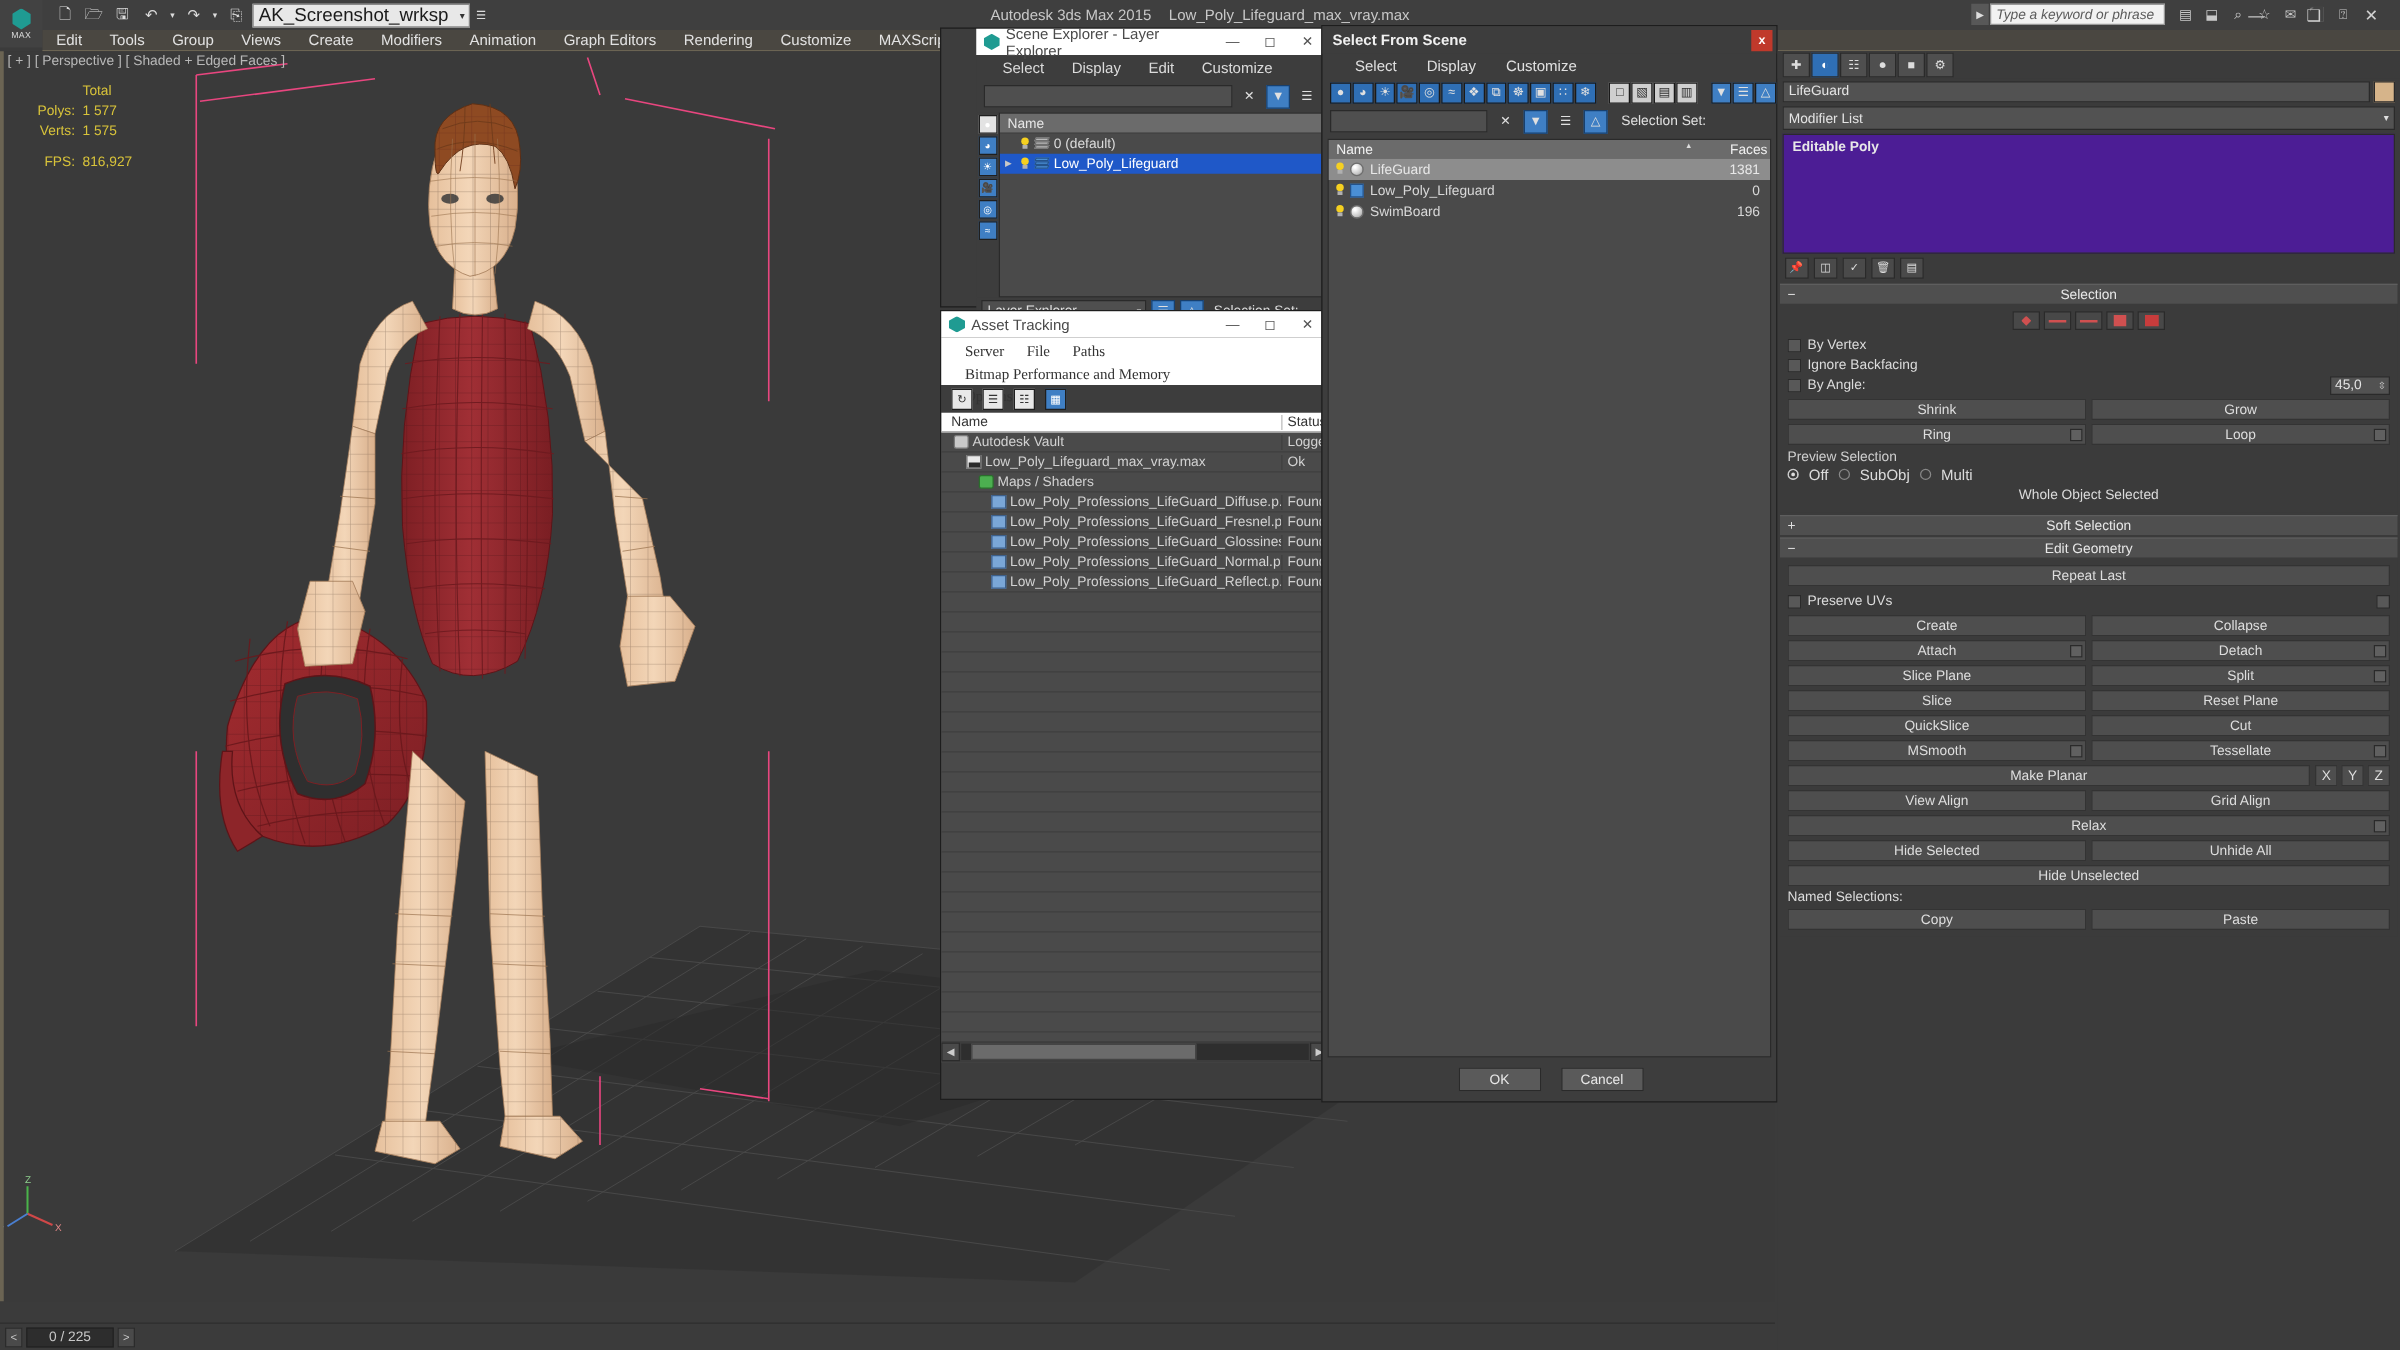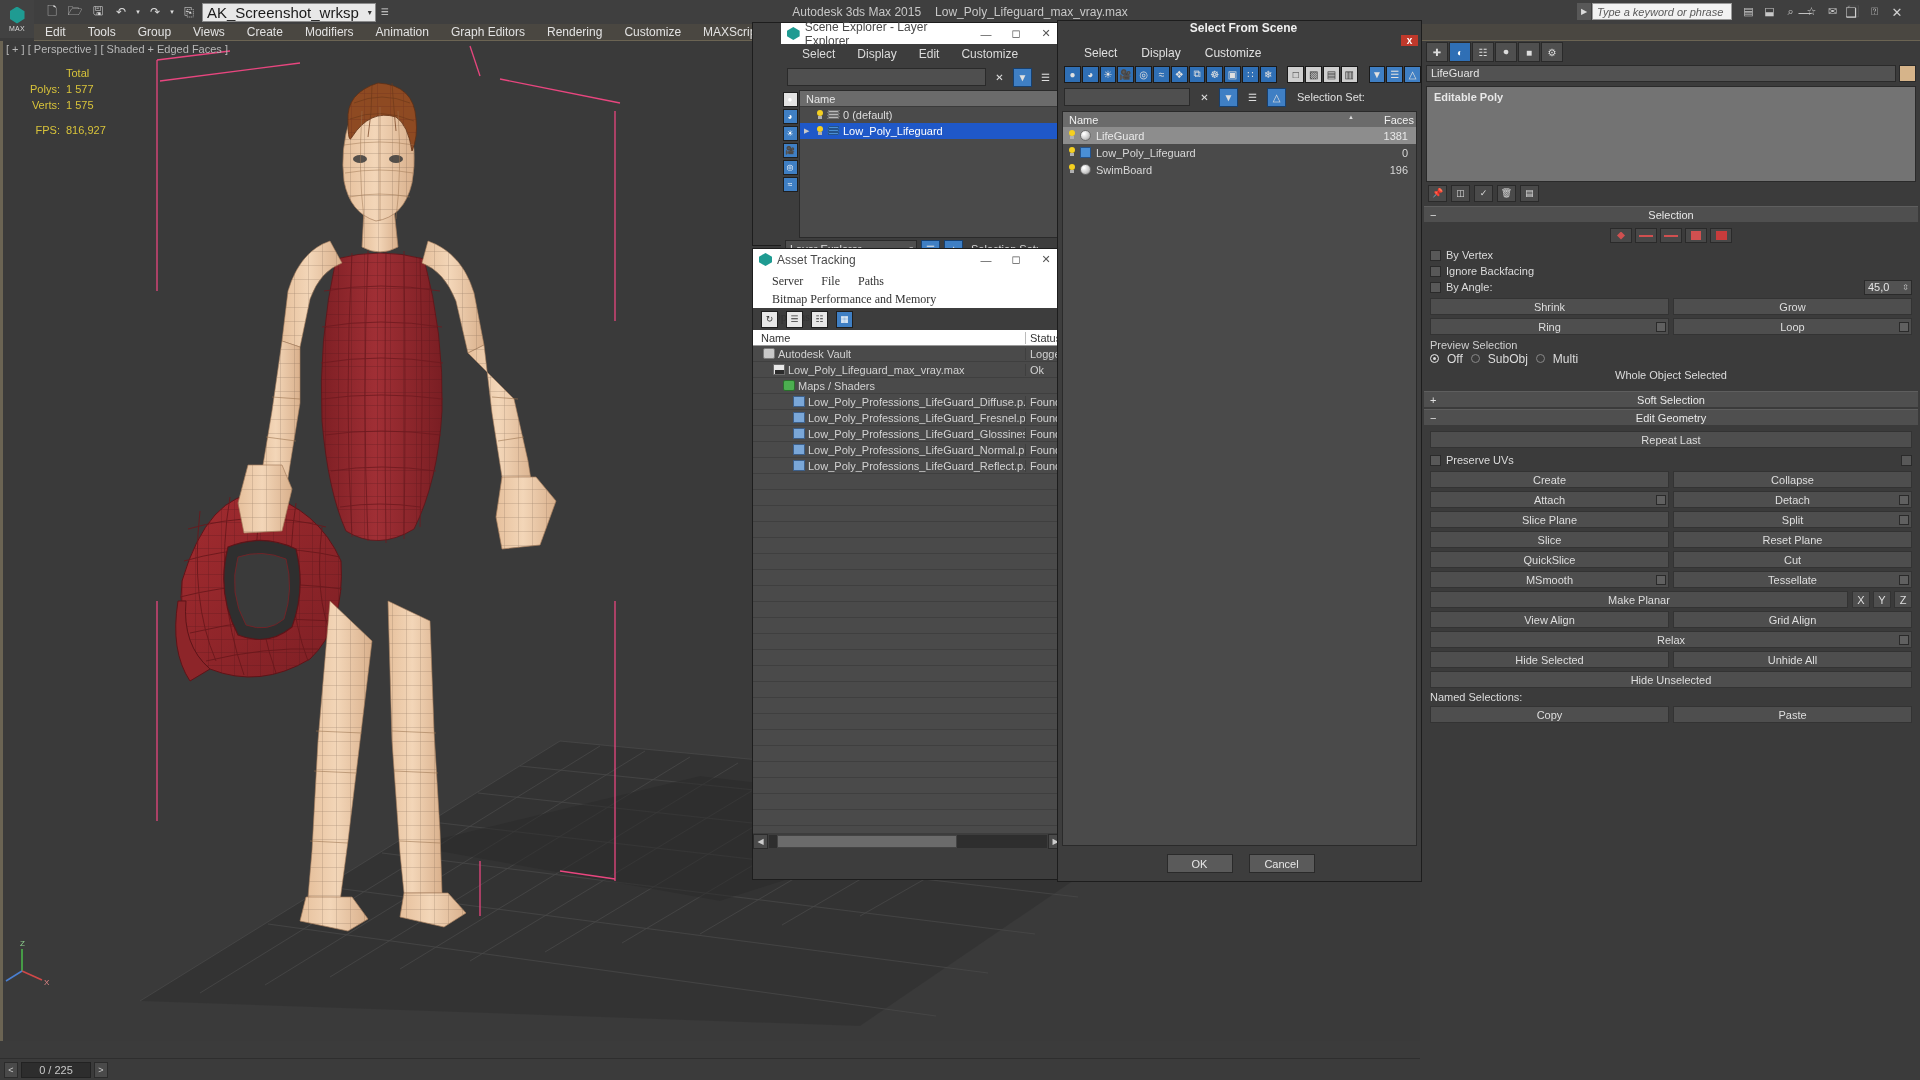--- a/index.html
+++ b/index.html
@@ -256,21 +256,21 @@
     width: 15px; height: 15px; background: #4a4a4a; border: 1px solid #2b2b2b;
     display:flex; align-items:center; justify-content:center; font-size:8px; color:#ccc;
   }
   .at-scroll .strack { flex: 1; height: 13px; background: #2e2e2e; margin: 0 1px; position: relative; }
   .at-scroll .sthumb { position: absolute; left: 8px; top: 0; width: 180px; height: 13px; background: #6b6b6b; border: 1px solid #444; }
 
   
   #select-from-scene { left: 1057px; top: 20px; width: 365px; height: 862px; background: #3d3d3d; }
   .sfs-title {
     height: 22px; background: #3d3d3d; display: flex; align-items: center;
-    padding-left: 8px; color: #f0f0f0; font-size: 12px; font-weight: bold; flex-direction: column;
+    padding-left: 8px; color: #f0f0f0; font-size: 12px; font-weight: bold;
   }
   .sfs-x {
     margin-left: auto; width: 17px; height: 17px; margin-right: 3px;
     background: #c0392b; color: #fff; font-size: 10px;
     display: flex; align-items: center; justify-content: center;
   }
   .sfs-menu { height: 20px; display: flex; align-items: center; padding-left: 14px; }
   .sfs-menu .mi { padding: 0 12px; font-size: 12px; color: #e0e0e0; line-height: 20px; }
   .sfs-tb1 {
     height: 22px; display: flex; align-items: center; gap: 1px; padding-left: 6px;
@@ -343,21 +343,21 @@
   }
   .cp-modgrid {
     margin: 2px 4px; display: grid; grid-template-columns: 1fr 1fr; gap: 1px;
   }
   .cp-modbtn {
     height: 17px; background: #4e4e4e; border: 1px solid #333;
     color: #dedede; font-size: 11px; display: flex; align-items: center;
     justify-content: center;
   }
   .cp-stack {
-    margin: 3px 4px 0 4px; height: 96px; background: #737373;
+    margin: 3px 4px 0 4px; height: 96px; background: #4c1d95;
     border: 1px solid #2a2a2a; padding: 2px;
   }
   .cp-stack-item {
     height: 15px; font-size: 11px; color: #e8e8e8; display: flex;
     align-items: center; padding-left: 5px;
   }
   .cp-stack-item.bold { font-weight: bold; }
   .cp-stackbtns {
     height: 22px; display: flex; align-items: center; gap: 4px; padding-left: 6px;
   }
@@ -1055,20 +1055,21 @@
       <div class="cp-tab act">◐</div>
       <div class="cp-tab">☷</div>
       <div class="cp-tab">⏺</div>
       <div class="cp-tab">■</div>
       <div class="cp-tab">⚙</div>
     </div>
     <div class="cp-namerow">
       <div class="cp-name">LifeGuard</div>
       <div class="cp-color"></div>
     </div>
+    <div class="cp-modlist">Modifier List</div>
     <div class="cp-stack" id="cp-stack">
         <div class="cp-stack-item bold">Editable Poly</div>
       </div>
     <div class="cp-stackbtns">
       <div class="cp-sbtn">📌</div>
       <div class="cp-sbtn">◫</div>
       <div class="cp-sbtn">✓</div>
       <div class="cp-sbtn">🗑</div>
       <div class="cp-sbtn">▤</div>
     </div>

